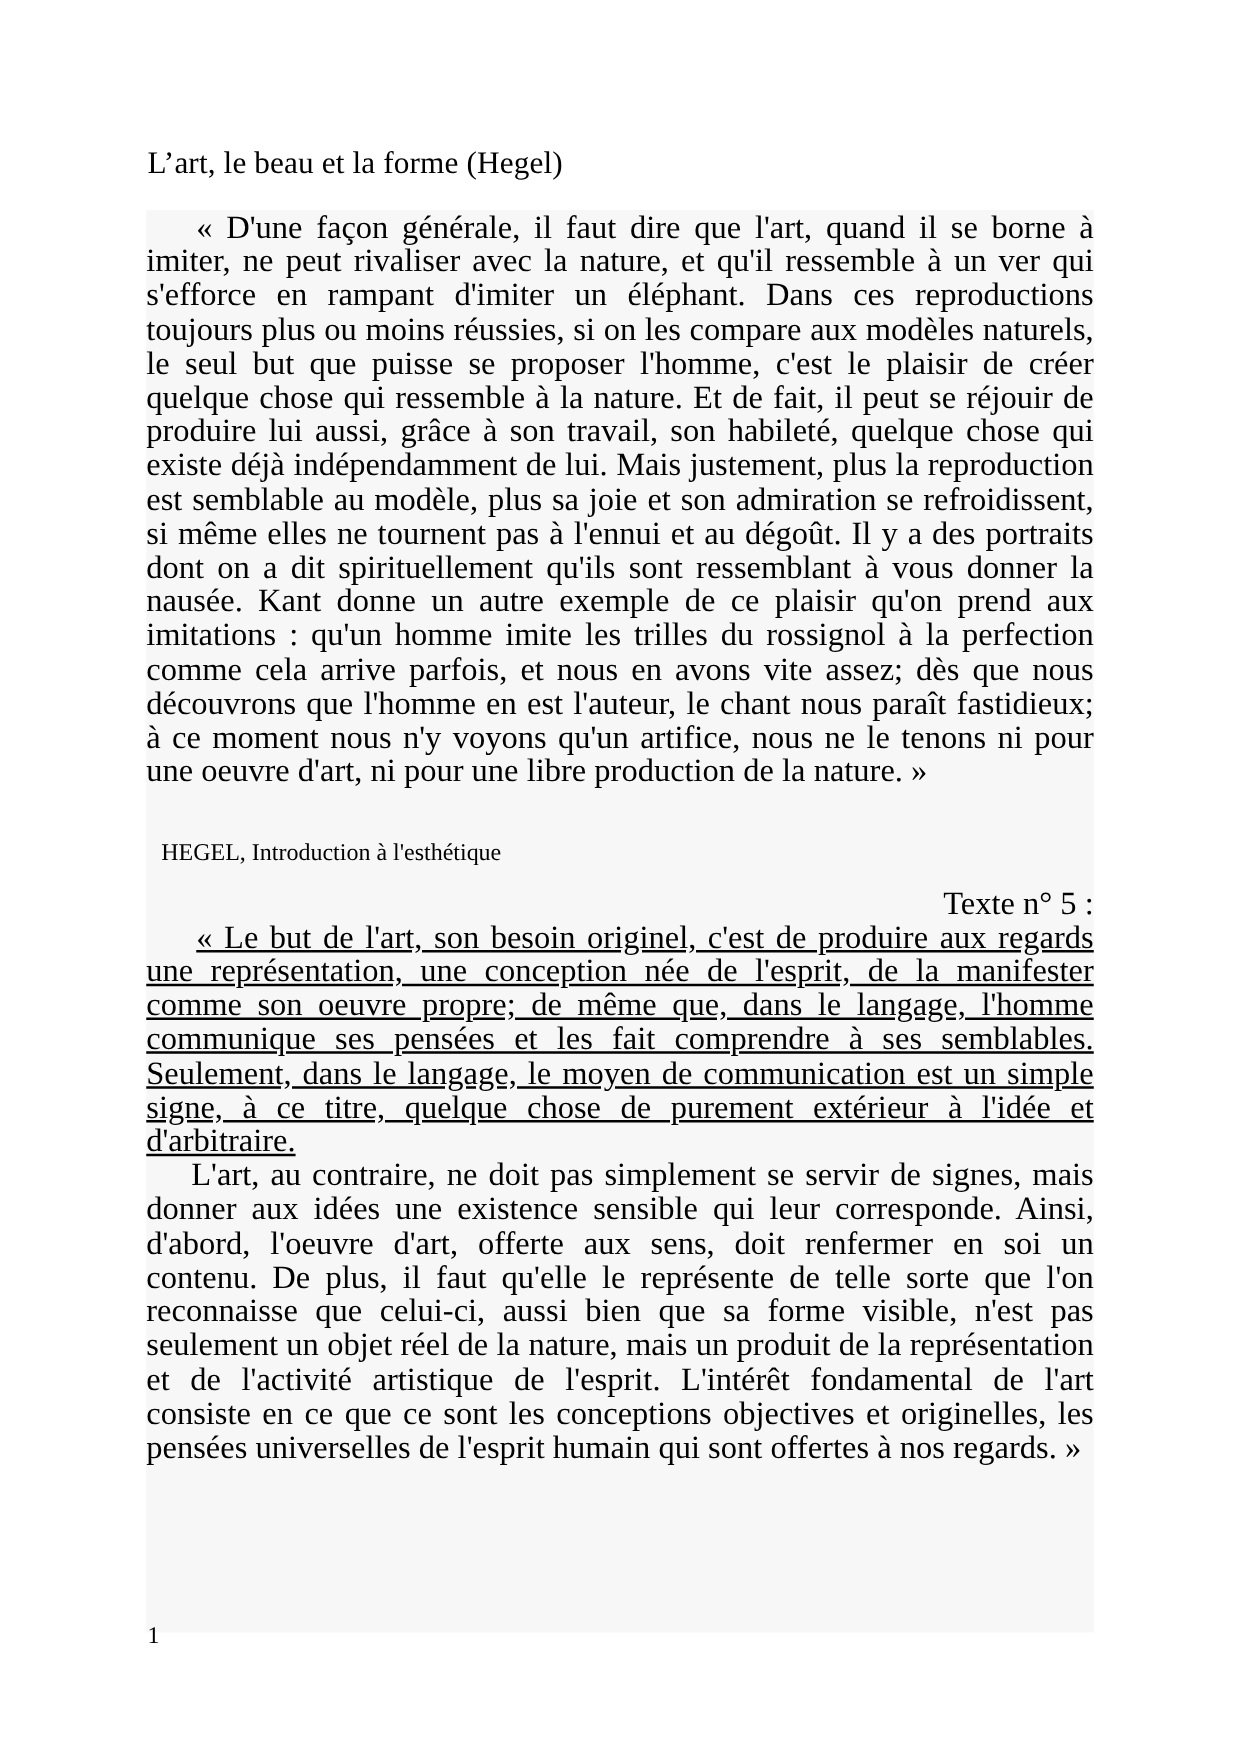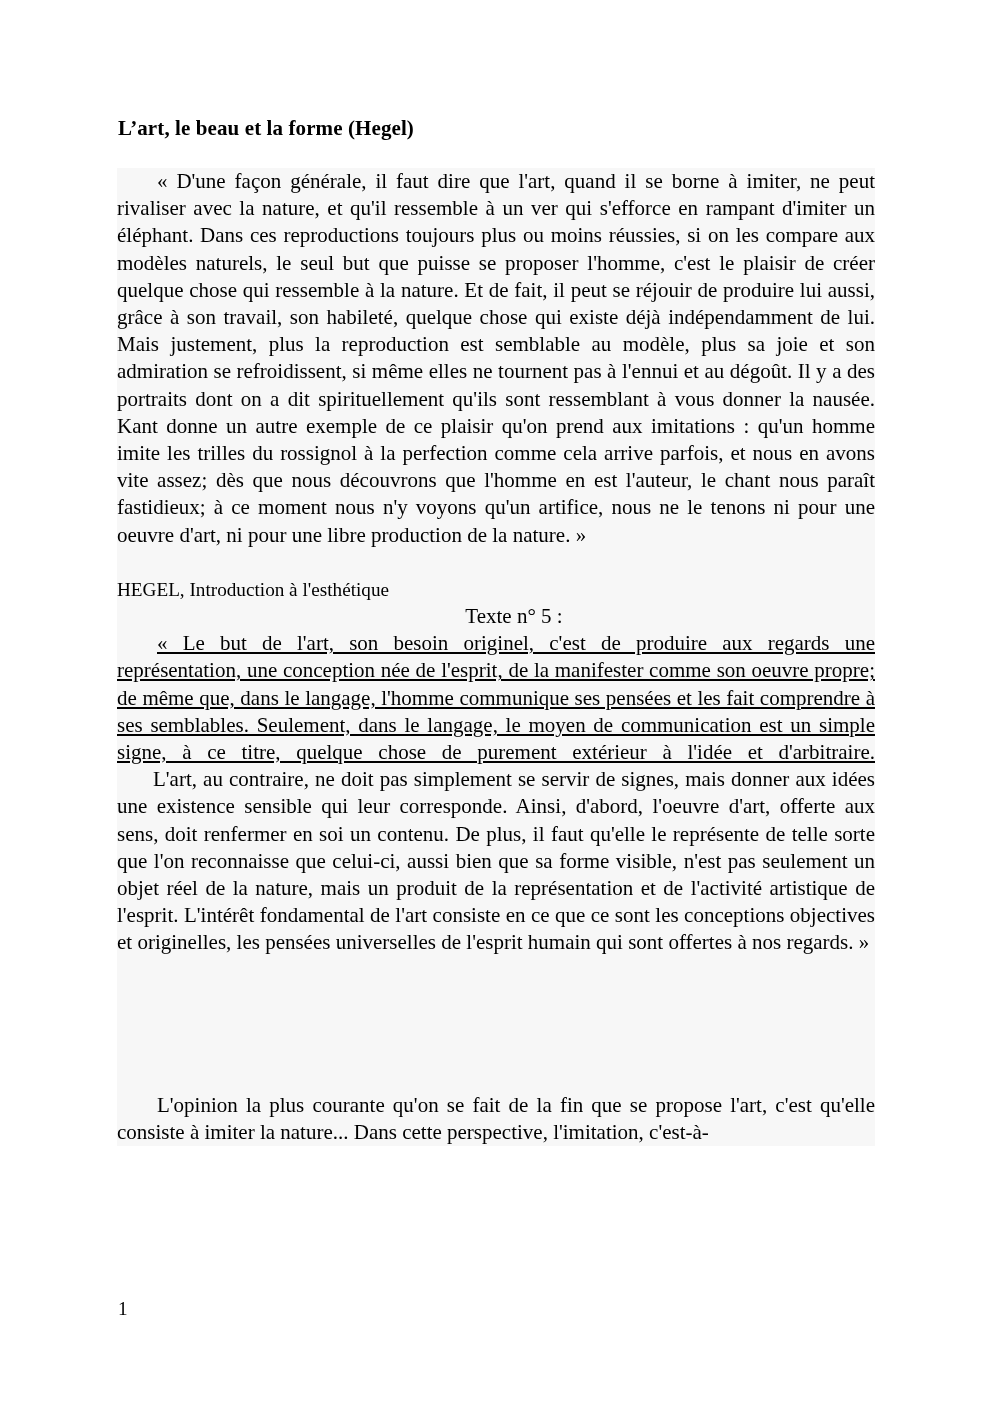--- a/index.html
+++ b/index.html
@@ -25,61 +25,61 @@
     height: 1404px;
     background: #ffffff;
   }
 
   
   .doc-title {
     position: absolute;
     left: 118px;
     top: 115px;
     width: 760px;
-    font-size: 21px;
-    font-weight: bold;
+    font-size: 25px;
+    font-weight: normal;
     letter-spacing: 0.1px;
     line-height: 1.25;
     margin: 0;
   }
 
   
   .content-block {
     position: absolute;
     left: 117px;
     top: 168px;
     width: 758px;
     background: #f7f7f7;
     padding: 0;
     box-sizing: border-box;
   }
 
   .para {
     margin: 0;
-    font-size: 21px;
+    font-size: 26px;
     line-height: 27.2px;
     text-align: justify;
     text-justify: inter-word;
     hyphens: none;
     word-spacing: 0px;
   }
 
   .para.indent { text-indent: 40px; }
   .para.indent-sm { text-indent: 36px; }
   .para.flush { text-indent: 0; }
 
   
   .para.force-justify { text-align-last: justify; text-decoration: underline; }
 
   .spacer-sm { height: 27px; }
   .spacer-md { height: 27px; }
   .spacer-lg { height: 108px; }
 
   .attribution {
-    margin: 0;
+    margin: 12px;
     font-size: 19.2px;
     line-height: 27.2px;
     text-align: left;
     text-indent: 0;
   }
 
   .page-number {
     position: absolute;
     left: 118px;
     top: 1295px;
@@ -96,30 +96,29 @@
   <h1 class="doc-title">L’art, le beau et la forme (Hegel)</h1>
 
   <div class="content-block">
 
     <p class="para indent">« D'une façon générale, il faut dire que l'art, quand il se borne à imiter, ne peut rivaliser avec la nature, et qu'il ressemble à un ver qui s'efforce en rampant d'imiter un éléphant. Dans ces reproductions toujours plus ou moins réussies, si on les compare aux modèles naturels, le seul but que puisse se proposer l'homme, c'est le plaisir de créer quelque chose qui ressemble à la nature. Et de fait, il peut se réjouir de produire lui aussi, grâce à son travail, son habileté, quelque chose qui existe déjà indépendamment de lui. Mais justement, plus la reproduction est semblable au modèle, plus sa joie et son admiration se refroidissent, si même elles ne tournent pas à l'ennui et au dégoût. Il y a des portraits dont on a dit spirituellement qu'ils sont ressemblant à vous donner la nausée. Kant donne un autre exemple de ce plaisir qu'on prend aux imitations : qu'un homme imite les trilles du rossignol à la perfection comme cela arrive parfois, et nous en avons vite assez; dès que nous découvrons que l'homme en est l'auteur, le chant nous paraît fastidieux; à ce moment nous n'y voyons qu'un artifice, nous ne le tenons ni pour une oeuvre d'art, ni pour une libre production de la nature. »</p>
 
     <div class="spacer-sm"></div>
 
     <p class="attribution">HEGEL, Introduction à l'esthétique</p>
 
-    <p class="para indent-sm flush" style="text-align:center;text-indent:36px;">Texte n° 5 :</p>
+    <p class="para indent-sm flush" style="text-align:right;text-indent:36px;">Texte n° 5 :</p>
 
     <p class="para indent force-justify">« Le but de l'art, son besoin originel, c'est de produire aux regards une représentation, une conception née de l'esprit, de la manifester comme son oeuvre propre; de même que, dans le langage, l'homme communique ses pensées et les fait comprendre à ses semblables. Seulement, dans le langage, le moyen de communication est un simple signe, à ce titre, quelque chose de purement extérieur à l'idée et d'arbitraire.</p>
 
     <p class="para indent-sm">L'art, au contraire, ne doit pas simplement se servir de signes, mais donner aux idées une existence sensible qui leur corresponde. Ainsi, d'abord, l'oeuvre d'art, offerte aux sens, doit renfermer en soi un contenu. De plus, il faut qu'elle le représente de telle sorte que l'on reconnaisse que celui-ci, aussi bien que sa forme visible, n'est pas seulement un objet réel de la nature, mais un produit de la représentation et de l'activité artistique de l'esprit. L'intérêt fondamental de l'art consiste en ce que ce sont les conceptions objectives et originelles, les pensées universelles de l'esprit humain qui sont offertes à nos regards. »</p>
 
     <div class="spacer-md"></div>
 
 
     <div class="spacer-lg"></div>
 
-    <p class="para indent">L'opinion la plus courante qu'on se fait de la fin que se propose l'art, c'est qu'elle consiste à imiter la nature... Dans cette perspective, l'imitation, c'est-à-</p>
 
   </div>
 
   <div class="page-number">1</div>
 
 </div>
 
 </body></html>

